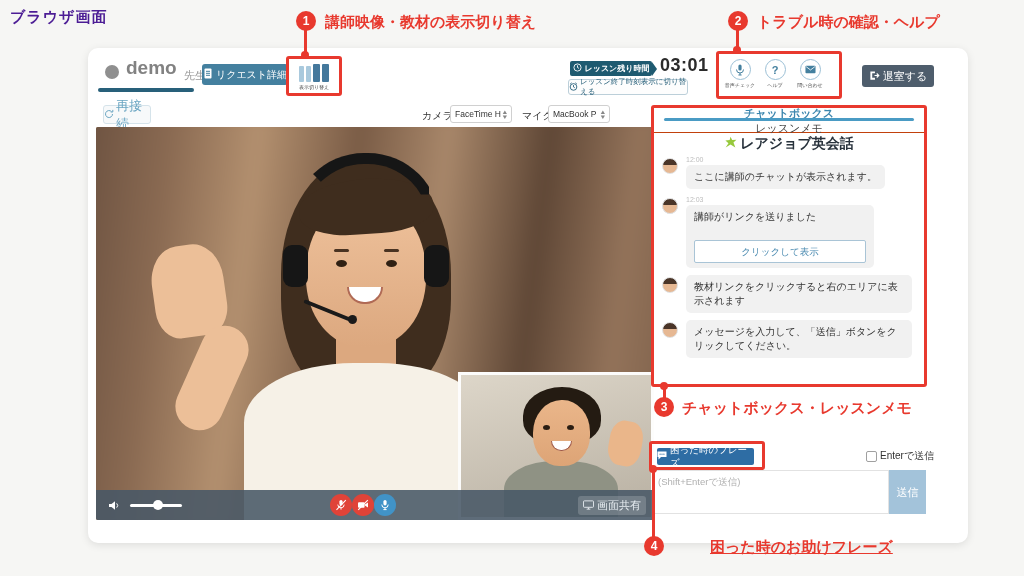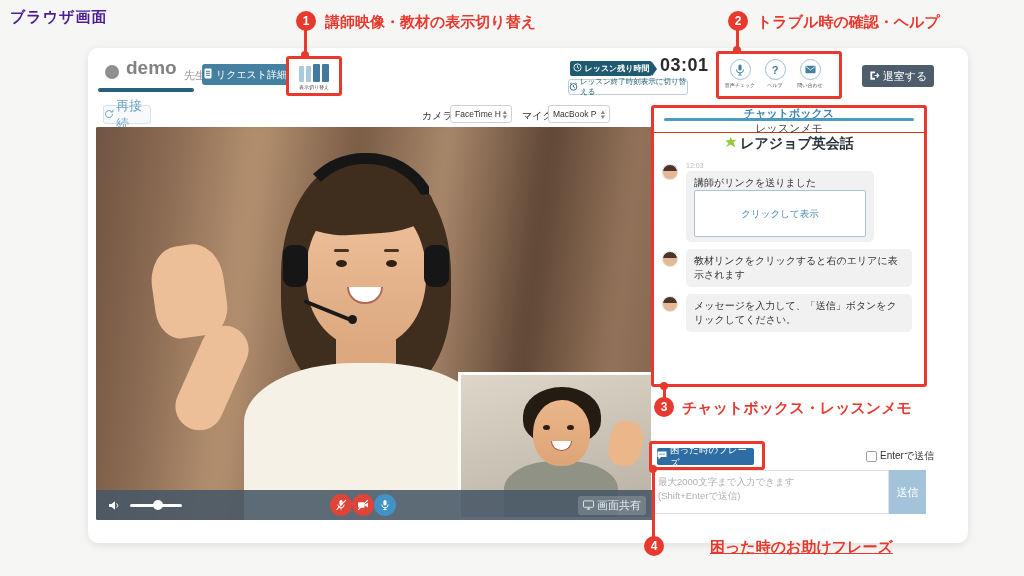--- a/index.html
+++ b/index.html
@@ -82,21 +82,21 @@
   .tab.active{color:#3c86ae;font-weight:bold;}
   .tab.active::after{content:"";position:absolute;left:10px;right:10px;bottom:0;height:3px;background:#4a9bc4;border-radius:2px;}
   .logo-row{height:22px;display:flex;align-items:center;justify-content:center;gap:3px;}
   .logo-text{font-size:14px;font-weight:bold;color:#28323c;}
   .msgs{padding:0 6px;}
   .msg{position:relative;margin-bottom:7px;}
   .chat-avatar{position:absolute;left:2px;top:2px;width:16px;height:16px;border-radius:50%;background:linear-gradient(180deg,#4a3528 0 42%,#e6b893 42%);border:1px solid #e0e0e0;}
   .msg-body{margin-left:26px;}
   .msg-time{font-size:7px;color:#bdbdbd;margin:1px 0 2px;}
   .bubble{display:inline-block;background:#f1f1f1;border-radius:5px;padding:5px 8px;font-size:10px;line-height:1.4;color:#333;max-width:226px;}
-  .link-btn{margin-top:0;width:172px;border:1px solid #a9c4d6;background:#fff;color:#4a8ab0;font-size:9.5px;text-align:center;padding:16px 0;border-radius:2px;cursor:pointer;}
+  .link-btn{margin-top:16px;width:172px;border:1px solid #a9c4d6;background:#fff;color:#4a8ab0;font-size:9.5px;text-align:center;padding:4px 0;border-radius:2px;cursor:pointer;}
 
   
   .btn-phrases{left:569px;top:400px;width:97px;height:17px;background:#2e6da4;border-radius:2px;color:#fff;font-size:9.5px;gap:3px;cursor:pointer;}
   .enter-row{left:778px;top:401px;display:flex;align-items:center;gap:3px;}
   .checkbox{width:11px;height:11px;border:1.5px solid #a0a0a0;border-radius:2px;background:#fff;cursor:pointer;}
   .enter-label{font-size:10px;color:#333;}
   .input-box{left:563px;top:422px;width:238px;height:44px;background:#fff;border:1px solid #e2e2e2;padding:4px 6px;cursor:text;}
   .ph-line{font-size:9.5px;color:#b0b0b0;line-height:1.5;}
   .btn-send{left:801px;top:422px;width:37px;height:44px;background:#a3c3da;color:#fff;font-size:11px;cursor:pointer;}
 
@@ -282,20 +282,24 @@
       <div class="logo-row">
         <span><svg width="13" height="13" viewBox="0 0 14 14">
               <path d="M1.8 12.4L7 9.2l5.2 3.2-2-5.4 3.2-3-4.6.4L7 .8 6.1 4.4l-4.6.4 3.3 3z" fill="#97c93d"></path>
             </svg></span>
         <span class="logo-text">レアジョブ英会話</span>
       </div>
       <div class="msgs">
 
         <div class="msg">
           <span class="chat-avatar"></span>
+          <div class="msg-body">
+            <div class="msg-time">12:00</div>
+            <div class="bubble">ここに講師のチャットが表示されます。</div>
+          </div>
         </div>
 
         <div class="msg">
           <span class="chat-avatar"></span>
         </div>
 
         <div class="msg">
           <span class="chat-avatar"></span>
           <div class="msg-body">
             <div class="msg-time">12:03</div>
@@ -330,21 +334,20 @@
             <circle cx="5" cy="3.2" r="0.6" fill="#2e6da4"></circle>
             <circle cx="6.9" cy="3.2" r="0.6" fill="#2e6da4"></circle>
           </svg></span>
       <span>困った時のフレーズ</span>
     </div>
     <div class="abs enter-row">
       <span class="checkbox"></span>
       <span class="enter-label">Enterで送信</span>
     </div>
     <div class="abs input-box">
-      <div class="ph-line">最大2000文字まで入力できます</div>
       <div class="ph-line">(Shift+Enterで送信)</div>
     </div>
     <div class="abs flexc btn-send">送信</div>
 
   </div>
 
   <div class="abs ann-frame" style="left:286px;top:56px;width:56px;height:40px;"></div>
   <div class="abs ann-frame" style="left:716px;top:51px;width:126px;height:48px;"></div>
   <div class="abs ann-frame" style="left:651px;top:105px;width:276px;height:282px;"></div>
   <div class="abs ann-frame" style="left:649px;top:441px;width:116px;height:29px;"></div>

